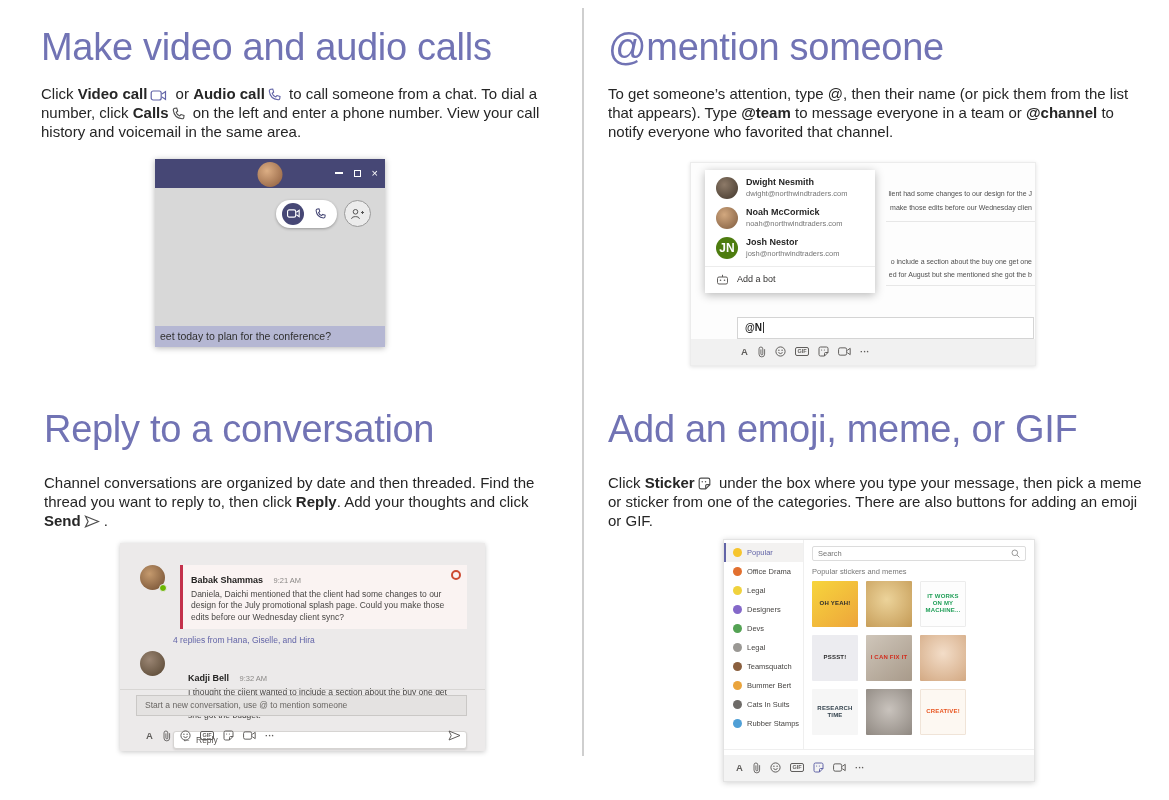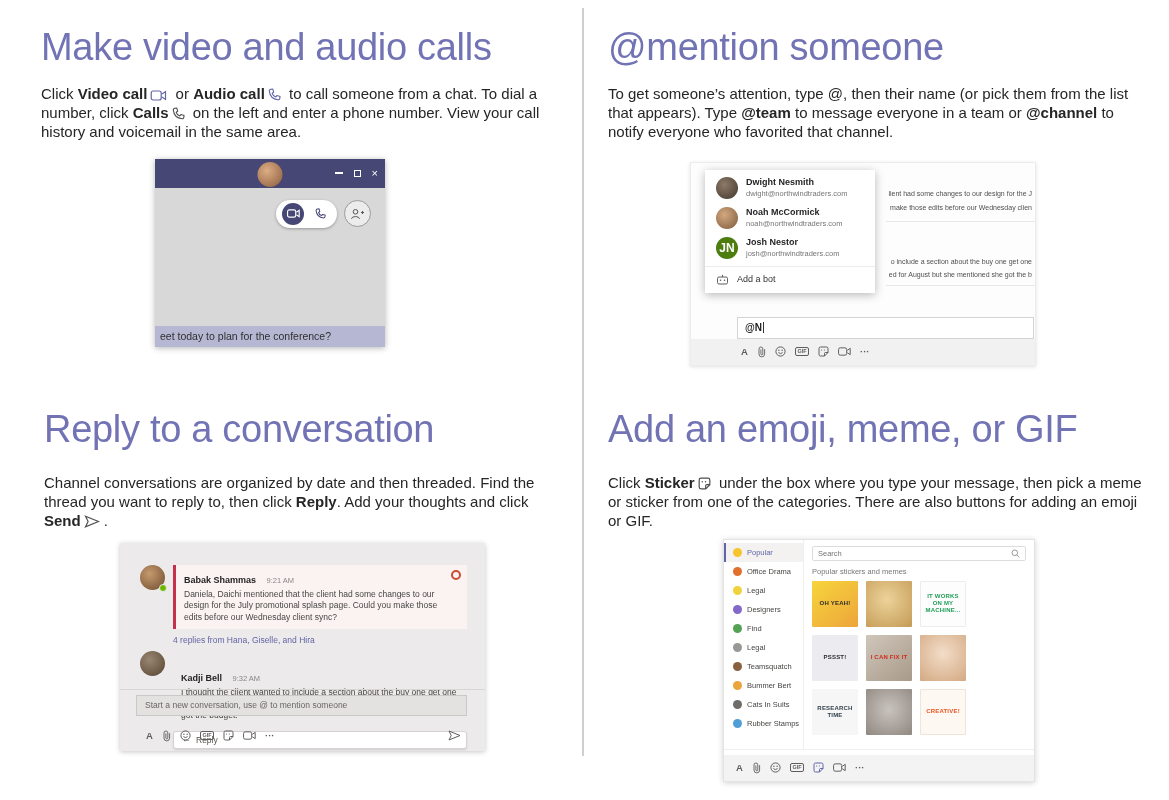--- a/index.html
+++ b/index.html
@@ -58,21 +58,21 @@
   .toolbar{display:flex;align-items:center;gap:9px;color:#605e5c;}
   .tbi{display:flex;align-items:center;color:#605e5c;}
   .tbi-txt{font-size:9.5px;font-weight:bold;line-height:1;}
   .tbi-gif{font-size:5.5px;font-weight:bold;border:1px solid #605e5c;border-radius:2px;padding:1px 1.5px;line-height:1;}
   .tbi.active{color:#6264a7;}
   .tbi-send{margin-left:auto;}
 
   
   .shot-reply{position:relative;margin:13px 0 0 76px;width:365px;height:208px;background:#eceaea;box-shadow:0 1px 5px rgba(0,0,0,.22);}
   .thread{position:absolute;left:20px;right:18px;top:22px;}
-  .msg{display:flex;gap:8px;}
+  .msg{display:flex;gap:15px;}
   .avatar{width:25px;height:25px;border-radius:50%;flex:none;position:relative;}
   .av-babak{background:radial-gradient(circle at 38% 35%,#c59a6e,#6e4b2f);}
   .av-kadji{background:radial-gradient(circle at 38% 35%,#9a8573,#54432f);}
   .presence{position:absolute;right:-2px;bottom:-2px;width:8px;height:8px;border-radius:50%;background:#6bb700;border:1.5px solid #eceaea;}
   .msg1-card{flex:1;background:#faf3f2;border-left:3px solid #c4314b;padding:4px 20px 6px 8px;position:relative;}
   .msg-name{font-size:9px;font-weight:bold;color:#252423;}
   .msg-time{font-size:7.5px;color:#8a8886;margin-left:6px;}
   .msg-text{font-size:8.5px;color:#484644;line-height:1.35;margin-top:2px;}
   .save-ring{position:absolute;right:6px;top:5px;width:10px;height:10px;border-radius:50%;border:2px solid #cc4a31;}
   .replies-link{font-size:8.5px;color:#6264a7;margin:6px 0 6px 33px;}
@@ -363,21 +363,21 @@
         <div class="cat-item">
             <span class="cat-dot c2"></span>
             <span class="cat-label">Legal</span>
           </div>
         <div class="cat-item">
             <span class="cat-dot c3"></span>
             <span class="cat-label">Designers</span>
           </div>
         <div class="cat-item">
             <span class="cat-dot c4"></span>
-            <span class="cat-label">Find</span>
+            <span class="cat-label">Devs</span>
           </div>
         <div class="cat-item">
             <span class="cat-dot c5"></span>
             <span class="cat-label">Legal</span>
           </div>
         <div class="cat-item">
             <span class="cat-dot c6"></span>
             <span class="cat-label">Teamsquatch</span>
           </div>
         <div class="cat-item">

